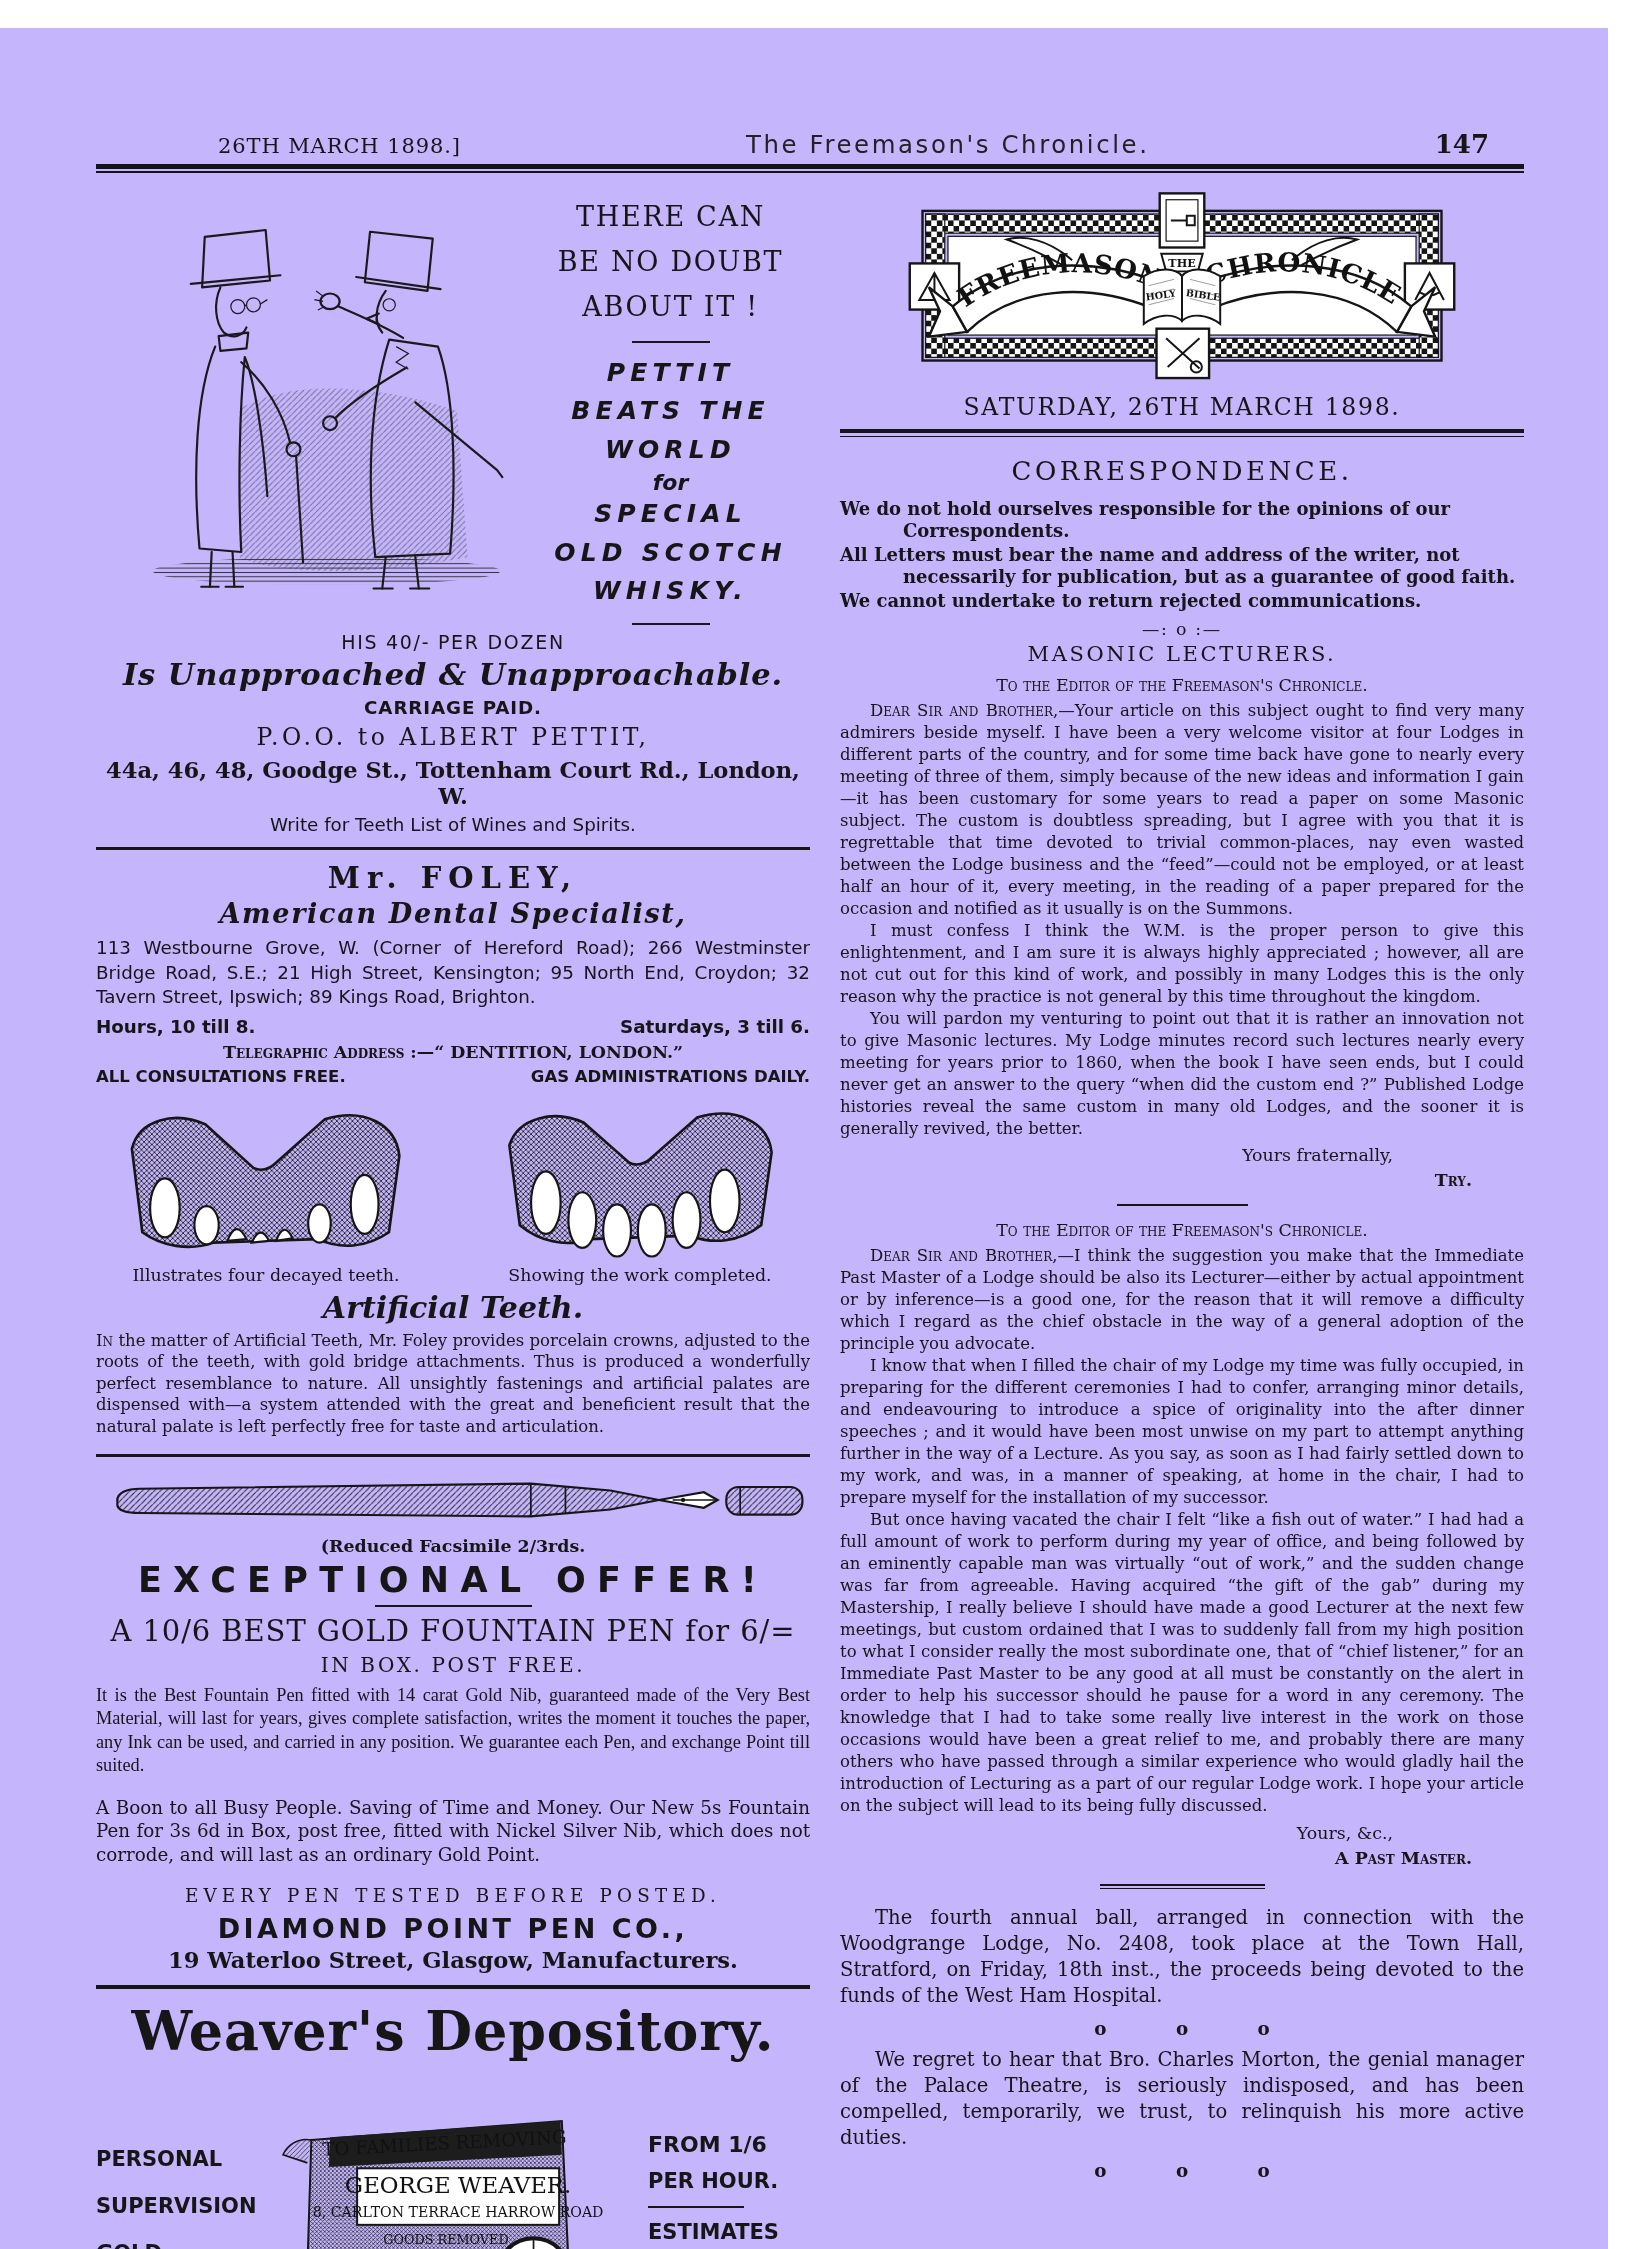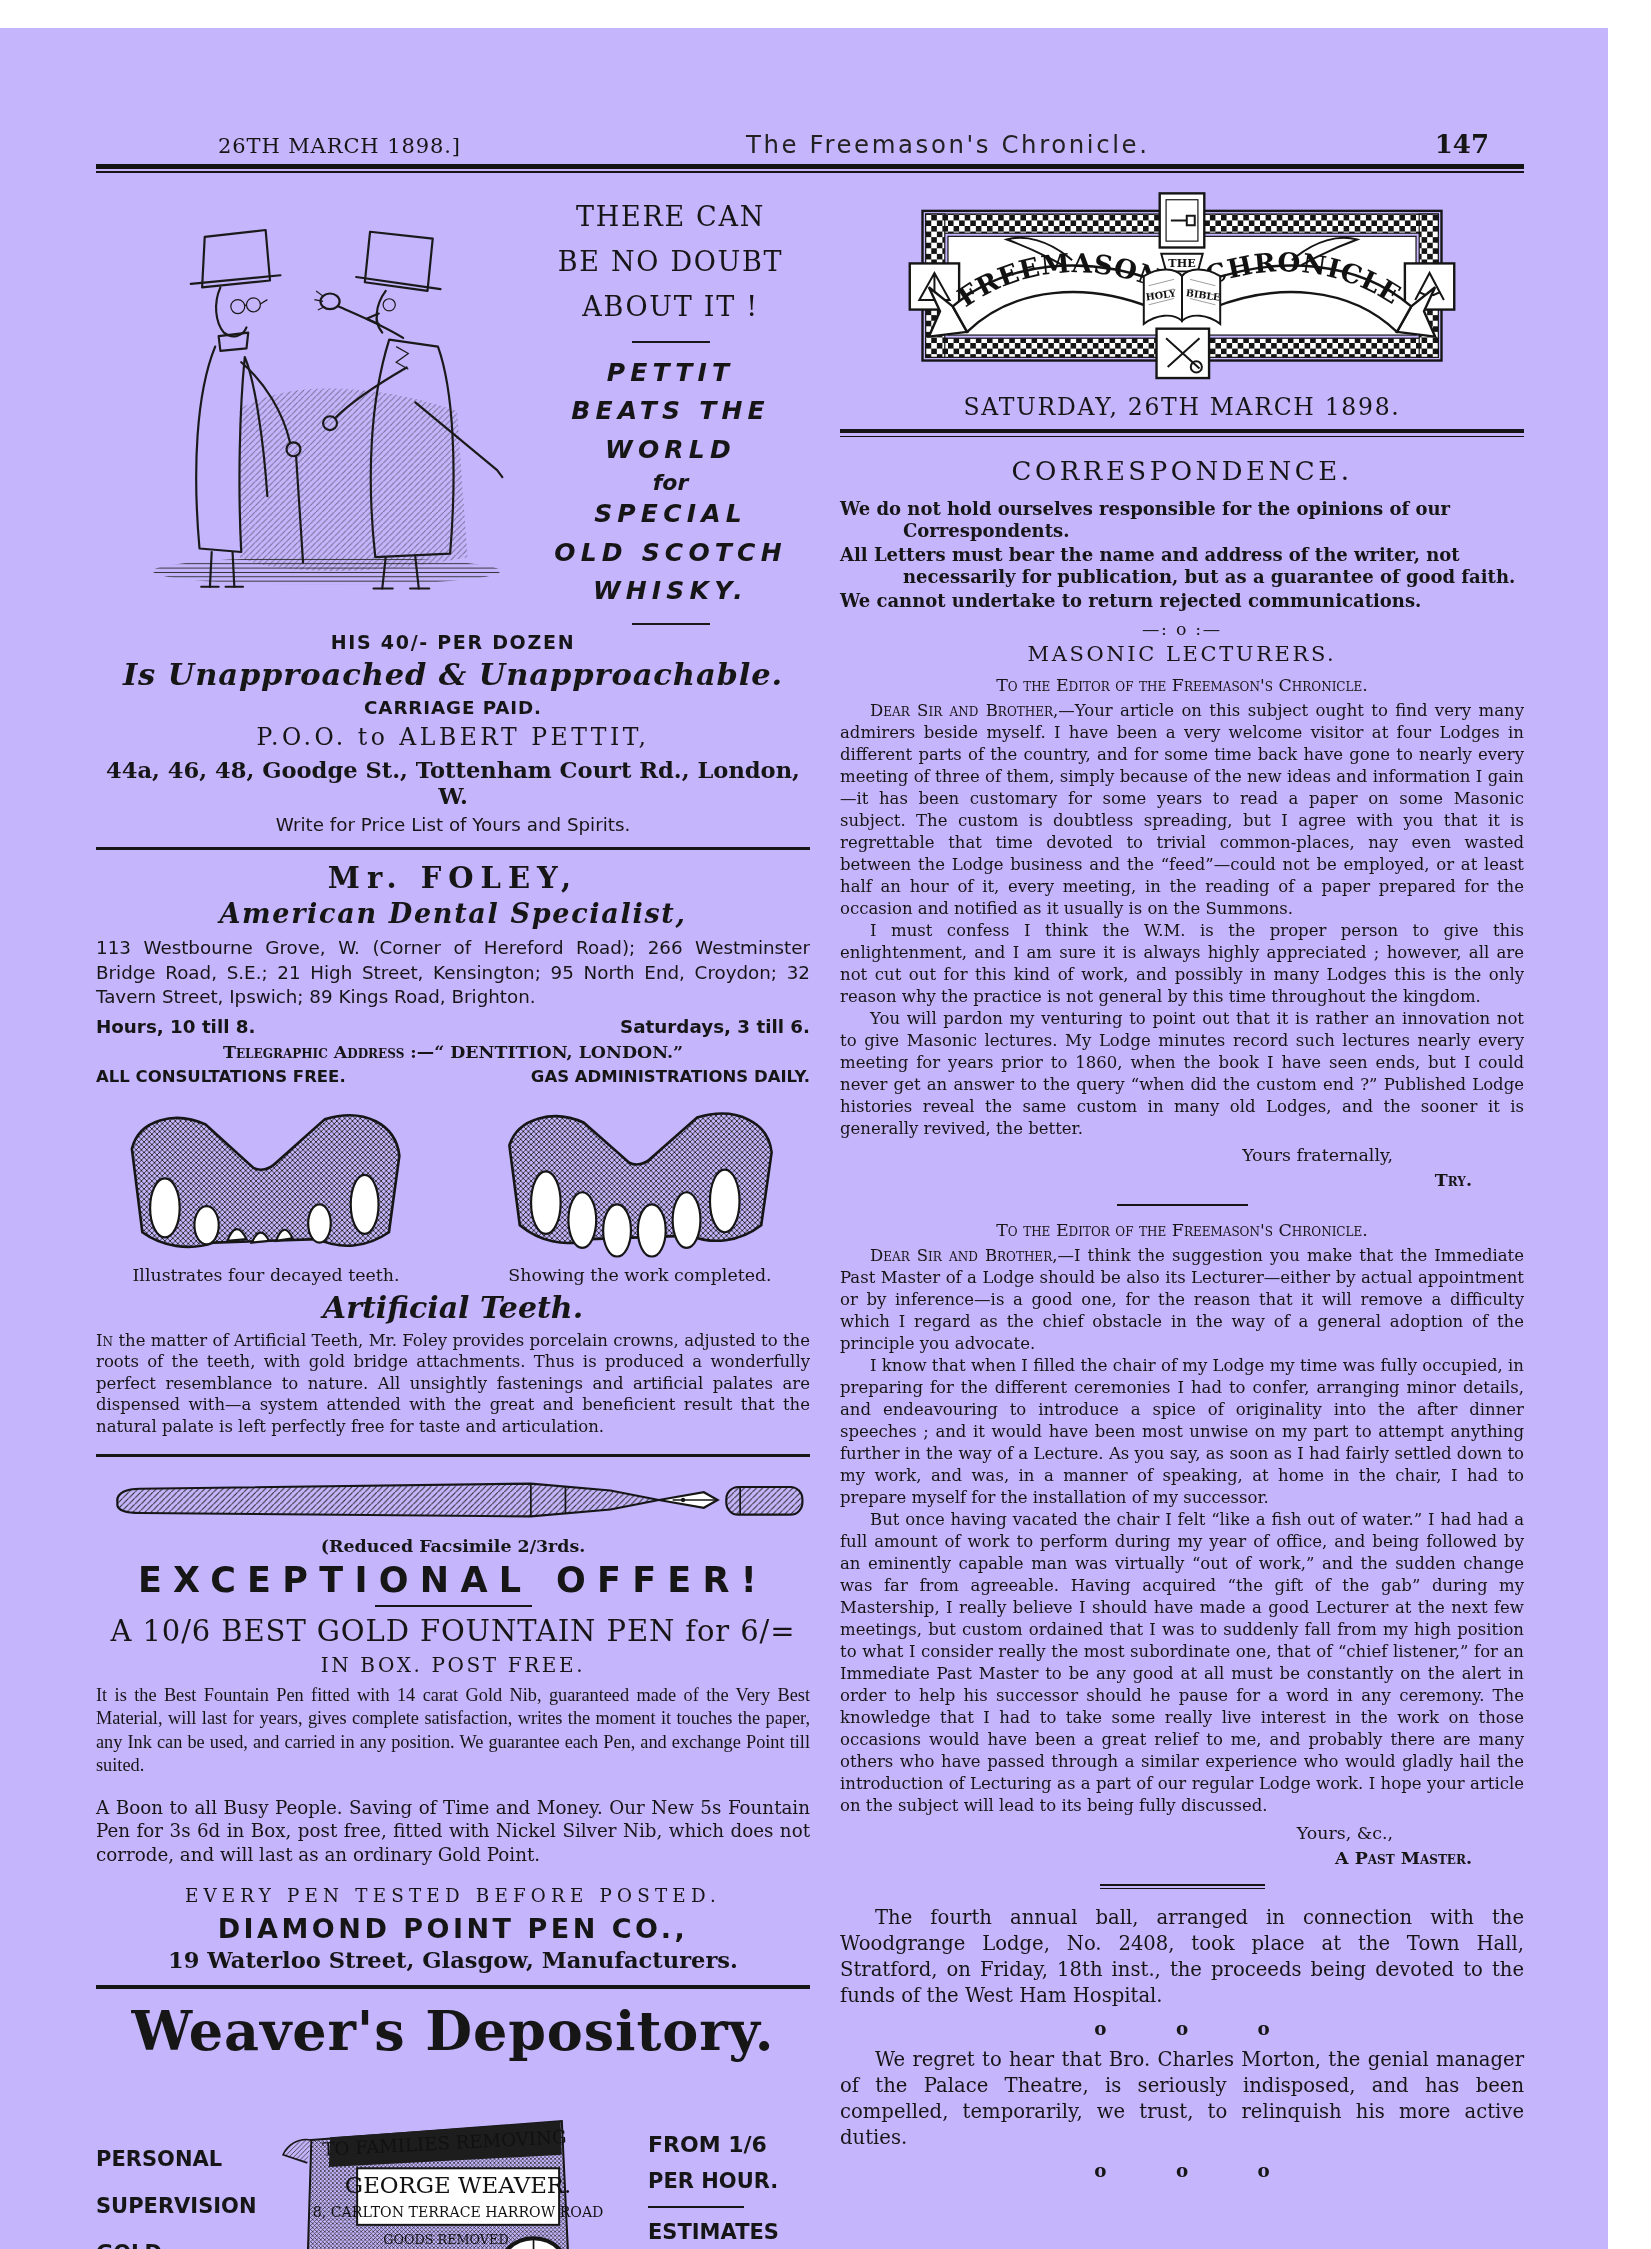--- a/index.html
+++ b/index.html
@@ -21,21 +21,21 @@
   .sc{font-variant:small-caps;}
   
   .pettit-top{display:flex;}
   .pettit-art{width:435px;flex:0 0 auto;}
   .pettit-claims{flex:1;text-align:center;padding-top:12.2px;}
   .claim-serif{font-size:27px;letter-spacing:1.7px;line-height:1.65;}
   .claim-rule{width:78px;border-top:2.6px solid #181818;margin:12.2px auto 10.4px;}
   .claim-brand{font-family:"DejaVu Sans","Liberation Sans",sans-serif;font-weight:bold;font-style:italic;
                font-size:25px;letter-spacing:5.2px;line-height:1.55;}
   .claim-for{font-family:"DejaVu Sans","Liberation Sans",sans-serif;font-weight:bold;font-style:italic;font-size:22px;}
-  .pettit-dozen{font-family:"DejaVu Sans","Liberation Sans",sans-serif;font-weight:bold;font-size:19px;letter-spacing:1.7px;
+  .pettit-dozen{font-family:"DejaVu Sans","Liberation Sans",sans-serif;font-weight:normal;font-size:19px;letter-spacing:1.7px;
                 text-align:center;margin-top:-5.2px;}
   .pettit-unapp{font-weight:bold;font-style:italic;font-size:30.5px;text-align:center;letter-spacing:0.9px;margin-top:3.5px;}
   .pettit-carriage{font-family:"DejaVu Sans","Liberation Sans",sans-serif;font-weight:bold;font-size:18.3px;letter-spacing:0.9px;
                    text-align:center;margin-top:5.2px;}
   .pettit-poo{font-size:23.5px;letter-spacing:3.5px;text-align:center;margin-top:5.2px;}
   .pettit-addr{font-weight:bold;font-size:22.6px;text-align:center;margin-top:5.2px;}
   .pettit-write{font-family:"DejaVu Sans","Liberation Sans",sans-serif;font-size:18.3px;text-align:center;margin-top:5.2px;}
   .ad-sep{margin:12.2px 0 10.4px;}
   
   .foley-name{font-weight:bold;font-size:29px;letter-spacing:7px;text-align:center;}
@@ -183,21 +183,21 @@
               <div class="claim-brand">OLD SCOTCH</div>
               <div class="claim-brand">WHISKY.</div>
               <div class="claim-rule"></div>
             </div>
           </div>
           <div class="pettit-dozen">HIS 40/- PER DOZEN</div>
           <div class="pettit-unapp">Is Unapproached &amp; Unapproachable.</div>
           <div class="pettit-carriage">CARRIAGE PAID.</div>
           <div class="pettit-poo">P.O.O. to ALBERT PETTIT,</div>
           <div class="pettit-addr">44a, 46, 48, Goodge St., Tottenham Court Rd., London, W.</div>
-          <div class="pettit-write">Write for Price List of Yours and Spirits.</div>
+          <div class="pettit-write">Write for Teeth List of Wines and Spirits.</div>
         </div>
 
         <div class="ad-sep">
           <div class="rule-mid"></div>
         </div>
 
         <div>
           <div class="foley-name">Mr. FOLEY,</div>
           <div class="foley-title">American Dental Specialist,</div>
           <div class="foley-addr">113 Westbourne Grove, W. (Corner of Hereford Road); 266 Westminster Bridge Road, S.E.; 21 High Street, Kensington; 95 North End, Croydon; 32 Tavern Street, Ipswich; 89 Kings Road, Brighton.</div>

